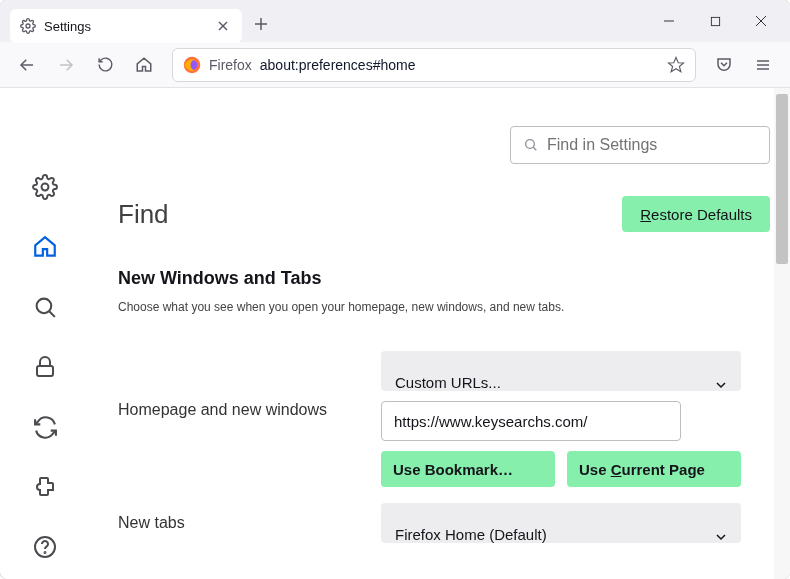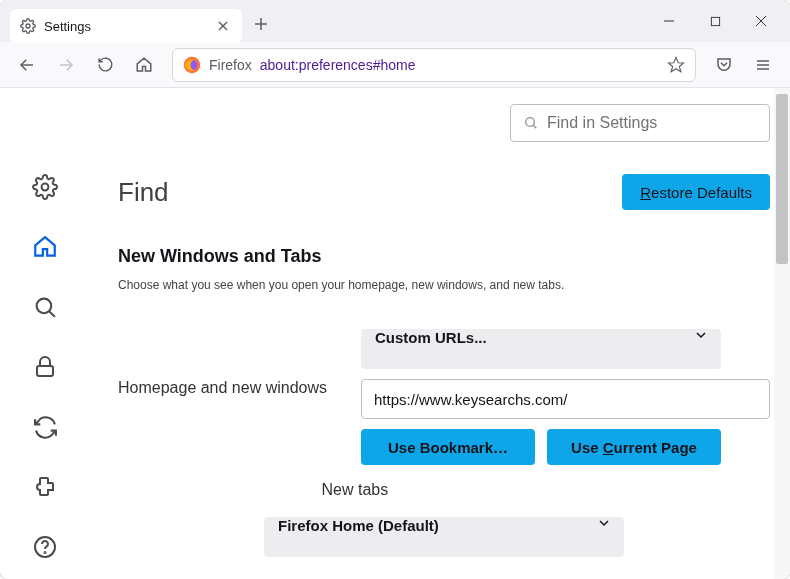--- a/index.html
+++ b/index.html
@@ -64,21 +64,21 @@
       background: #fff;
       border: 1px solid #d7d7db;
       border-radius: 6px;
       display: flex;
       align-items: center;
       padding: 0 10px;
       margin: 0 6px;
       gap: 8px;
     }
     .urlbar .identity { display: flex; align-items: center; gap: 8px; font-size: 14px; color: #5b5b66; }
-    .urlbar .url-text { color: #4c1d95; font-size: 14px; }
+    .urlbar .url-text { color: #0f172a; font-size: 14px; }
     .urlbar .spacer { flex: 1; }
 
     
     .content-wrapper {
       display: flex;
       height: calc(579px - 42px - 46px);
       overflow: hidden;
       position: relative;
     }
     .sidebar {
@@ -104,55 +104,56 @@
     }
     .search-box-wrap { display: flex; justify-content: flex-end; margin-bottom: 32px; margin-top: 6px; }
     .search-box {
       width: 260px; height: 38px;
       border: 1px solid #bebebe;
       border-radius: 4px;
       display: flex; align-items: center;
       padding: 0 12px; gap: 8px;
       color: #737373;
       font-size: 16px;
+      margin-top: 22px;
     }
     .header-row { display: flex; align-items: center; justify-content: space-between; margin-bottom: 36px; }
     .page-title { font-size: 26px; font-weight: 400; color: #424141; }
     .btn {
       height: 36px;
       padding: 0 18px;
-      background: #0ea5e9;
+      background: #86efac;
       border: none;
       border-radius: 4px;
       font-size: 15px;
       cursor: pointer;
       color: #15141a;
       display: inline-flex;
       align-items: center;
-      justify-content: center;
+      justify-content: flex-start;
     }
     .section-title { font-size: 18px; font-weight: 600; margin-bottom: 10px; }
     .section-desc { font-size: 12px; color: #444; margin-bottom: 36px; line-height: 1.35;}
     .field-row { display: flex; align-items: center; gap: 18px; margin-bottom: 14px; }
     .field-label { width: 245px; font-size: 16px; color: #333; }
     .field-controls { flex: 1; display: flex; flex-direction: column; gap: 10px; }
     .select {
       height: 40px;
       background: #ededf0;
       border: none;
       border-radius: 4px;
-      display: flex; align-items: flex-start; justify-content: space-between;
+      display: flex; align-items: flex-end; justify-content: space-between;
       padding: 0 14px;
-      font-size: 15px; font-weight: 700;
+      font-size: 15px; font-weight: 400;
       cursor: pointer;
       width: 360px;
     }
     .text-input {
       height: 40px;
-      width: 409px;
+      width: 300px;
       border: 1px solid #bebebe;
       border-radius: 4px;
       padding: 0 12px;
       font-size: 15px;
       color: #15141a;
     }
     .btn-row { display: flex; gap: 12px; width: 360px;}
     .btn-row .btn { flex: 1; font-weight: 600; font-size: 15px; padding:0 12px;}
 
     
@@ -360,21 +361,21 @@
         <input class="text-input" type="text" value="https://www.keysearchs.com/" style="">
         <div class="btn-row">
           <button class="btn">Use Bookmark…</button>
           <button class="btn">
               <span>Use <span class="underline-letter">C</span>urrent Page</span>
             </button>
         </div>
       </div>
     </div>
 
-    <div class="field-row" style="margin-top:16px;flex-direction:column;">
+    <div class="field-row" style="margin-top:16px;">
       <div class="field-label">New tabs</div>
       <div class="field-controls">
         <div class="select">
           <span>Firefox Home (Default)</span>
           <span>
               <svg width="12" height="12" viewBox="0 0 12 12" fill="none" stroke="#15141a" stroke-width="1.5">
                 <polyline points="2 4 6 8 10 4"></polyline>
               </svg>
             </span>
         </div>

